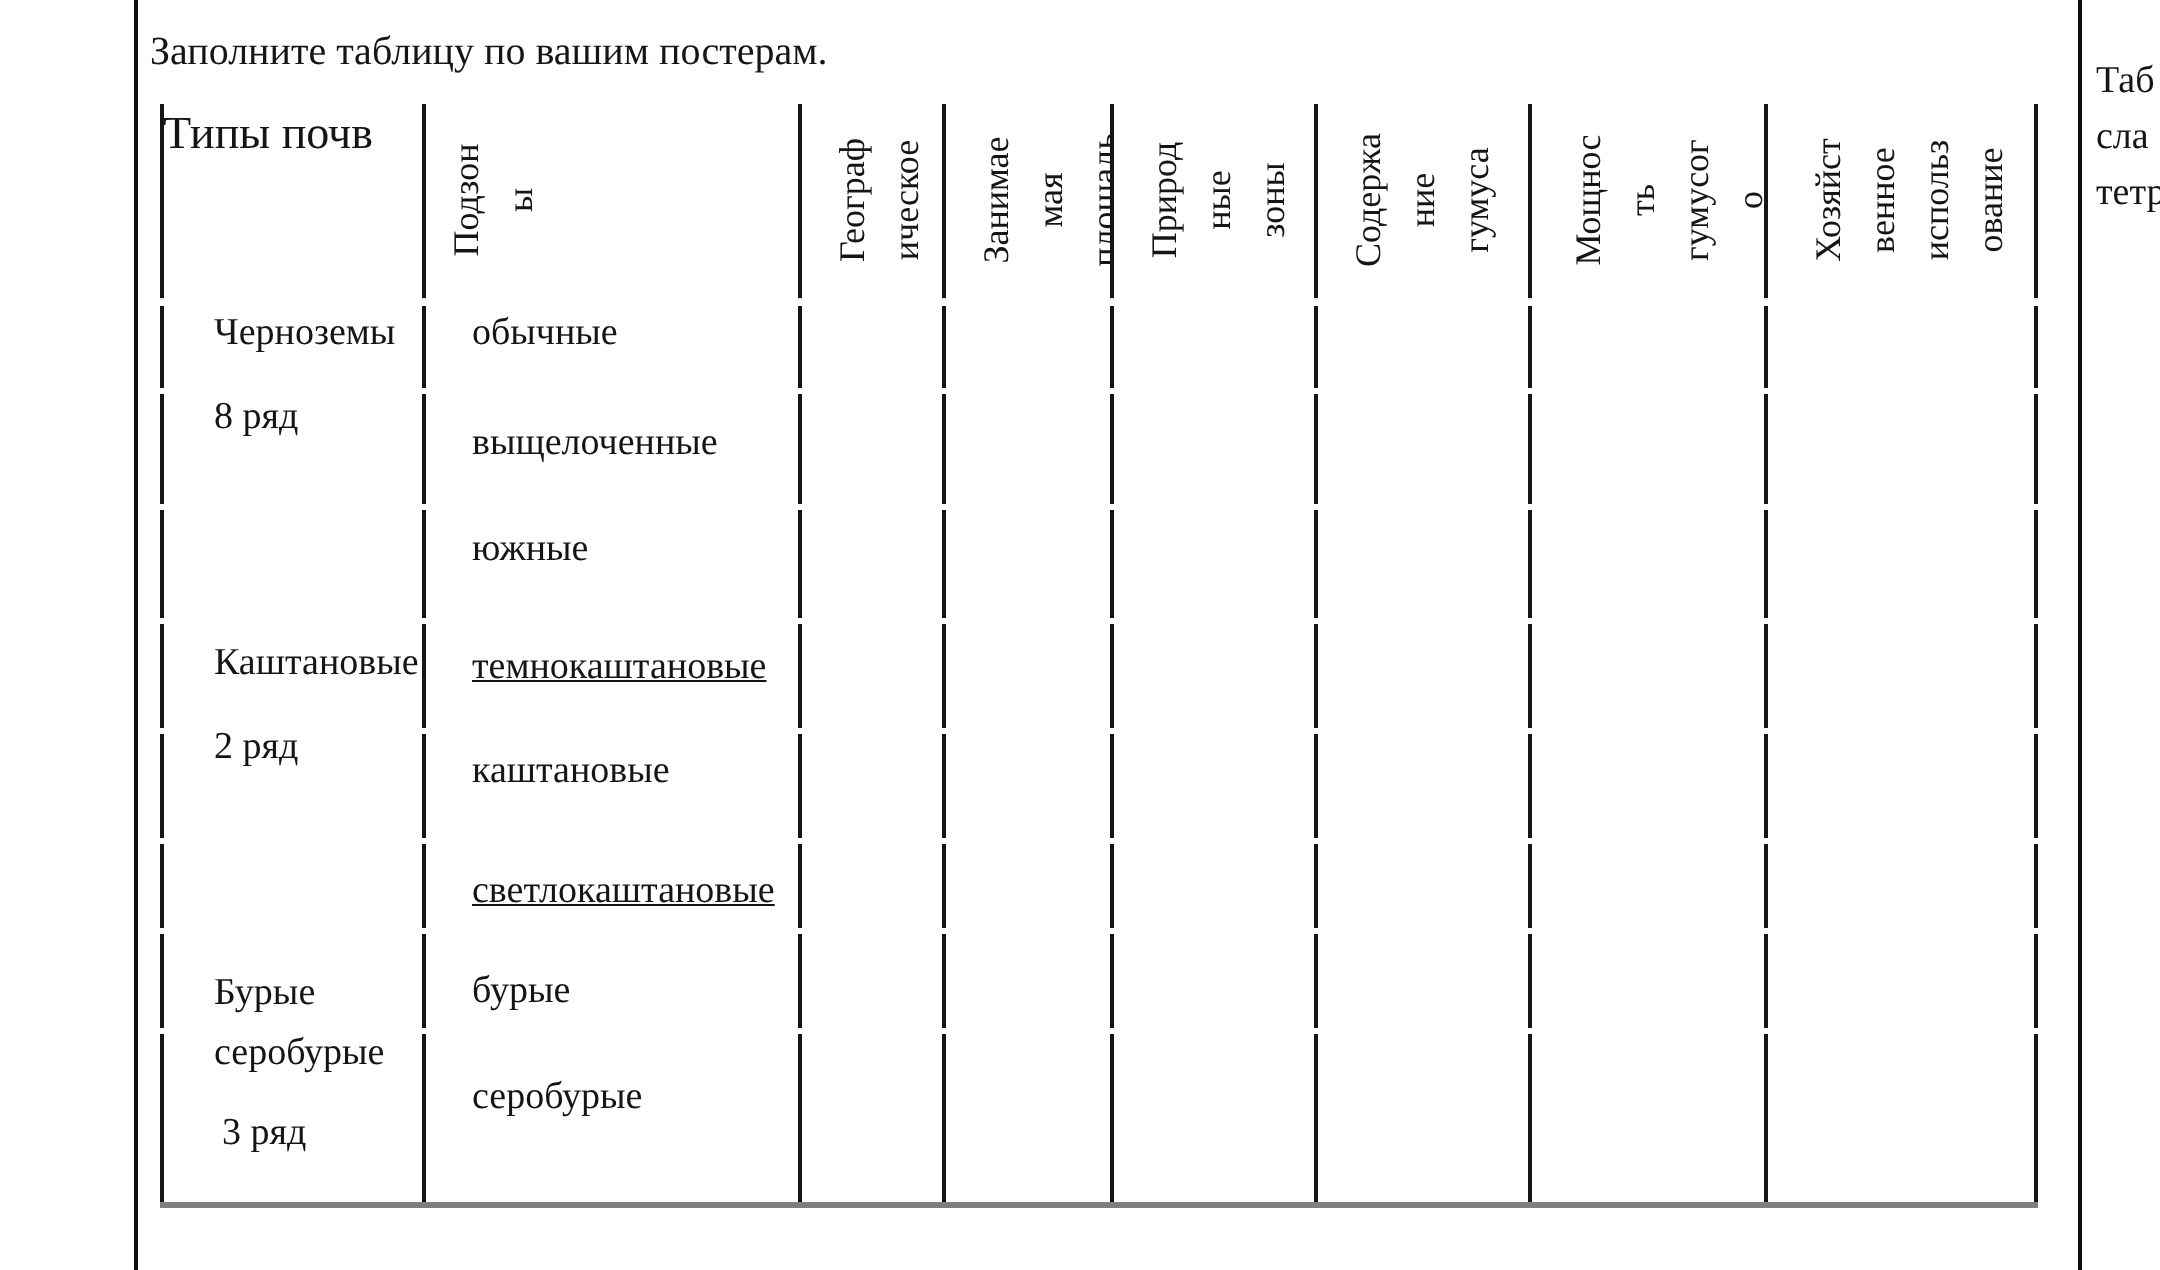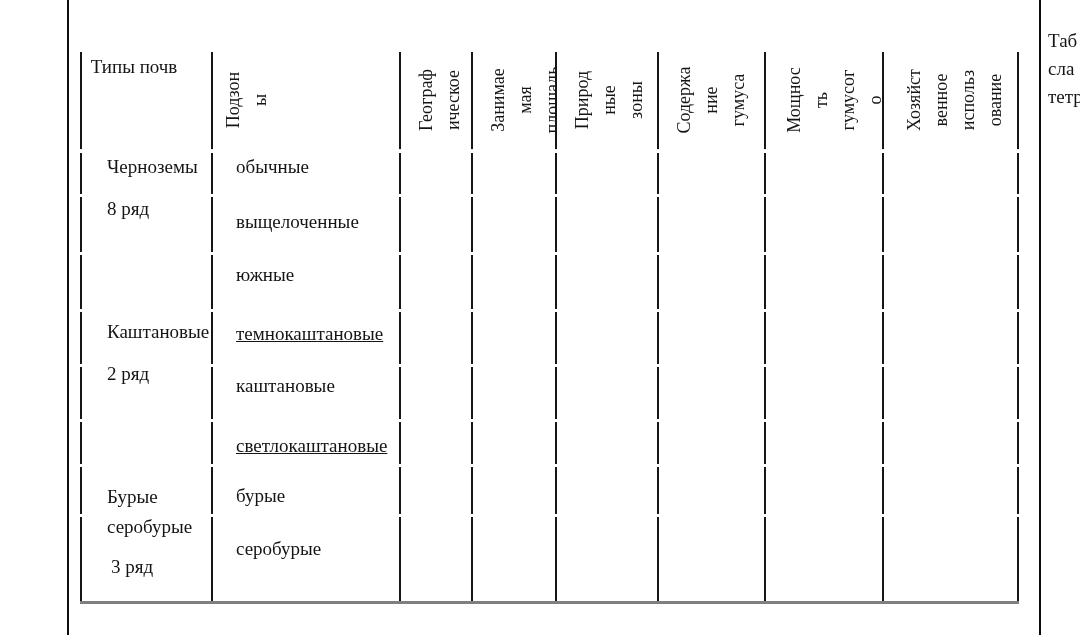--- a/index.html
+++ b/index.html
@@ -21,38 +21,39 @@
       #161616 315px 367px, #ffffff 367px 370px,
       #161616 370px 412px, #ffffff 412px 415px,
       #161616 415px 462px, #ffffff 462px 465px,
       #161616 465px 551px);
   }
   .bottom-line{position:absolute;left:80px;top:601px;width:939px;height:3px;background:#7f7f7f;}
   .title{position:absolute;left:75px;top:13px;font-size:20px;line-height:26px;white-space:nowrap;}
   .side-note{position:absolute;left:1048px;top:27px;width:40px;font-size:19px;line-height:28px;white-space:nowrap;}
   
   .hcell-h{position:absolute;left:81px;top:52px;width:106px;height:98px;
-    font-size:19px;line-height:24px;text-align:center;padding-top:3px;box-sizing:border-box;font-family:Liberation Serif, serif;}
+    font-size:23px;line-height:24px;text-align:center;padding-top:3px;box-sizing:border-box;font-family:Liberation Serif, serif;}
   .hclip{position:absolute;top:52px;height:98px;overflow:hidden;}
   .vtext{
     position:absolute;top:96px;width:96px;
     transform-origin:0 0;transform:rotate(-90deg);
     font-size:18px;line-height:27px;text-align:center;white-space:pre-line;
   }
   .cell-text{position:absolute;font-size:19px;line-height:24px;white-space:nowrap;margin-left:14px;}
   .wrap2{white-space:normal;line-height:30px;width:116px;}
 </style>
 </head>
 <body>
 
 <div id="page">
 
   <div class="page-rule" style="left:67px;"></div>
   <div class="page-rule" style="left:1039px;"></div>
 
+  <div class="title">Заполните таблицу по вашим постерам.</div>
 
   <div class="side-note">
     <div>Таб</div>
     <div>сла</div>
     <div>тетр</div>
   </div>
 
   <div>
     <div class="vline" style="left:80px;"></div>
     <div class="vline" style="left:211px;"></div>

